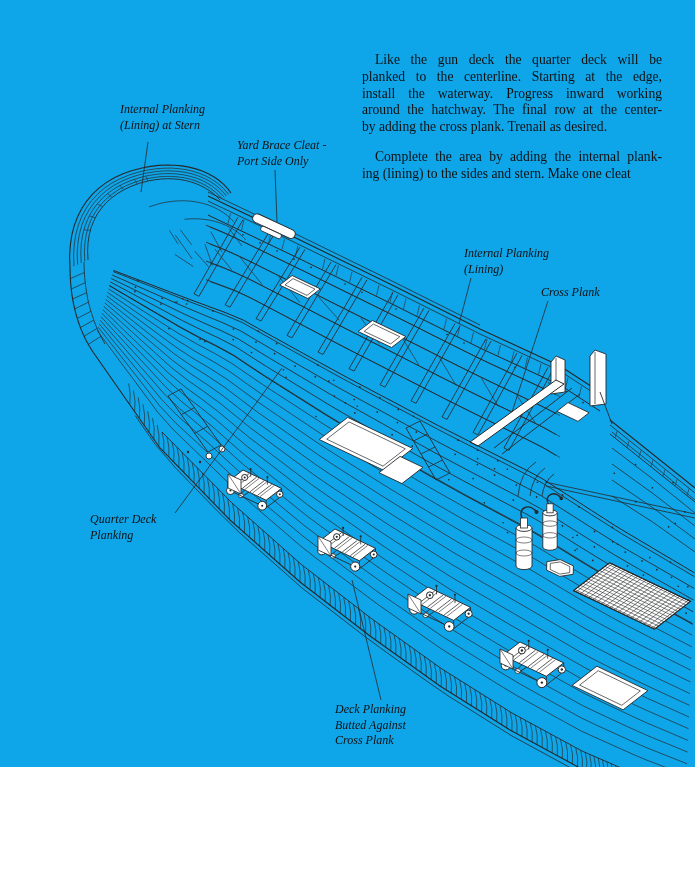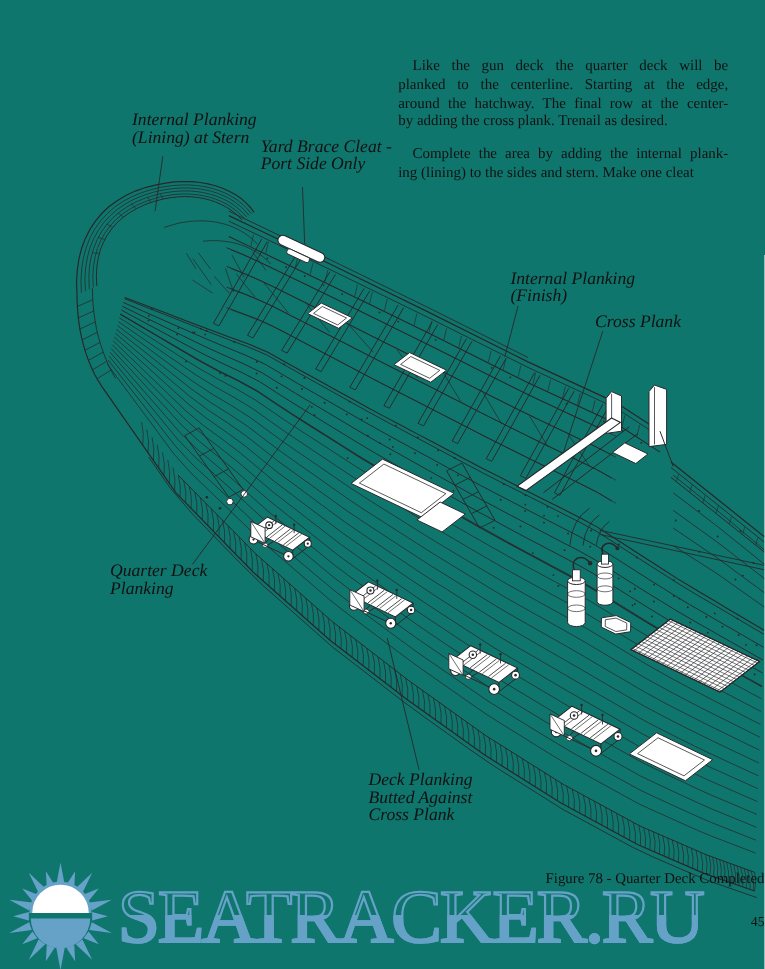--- a/index.html
+++ b/index.html
@@ -1,24 +1,24 @@
 <!DOCTYPE html>
 <html style="--wm: #66a2c8;"><head>
 <meta charset="utf-8">
 <style>
   html,body{margin:0;padding:0;background:#fff}
-  #page{position:relative;width:695px;height:881px;background:#0f766e;overflow:hidden;
+  #page{position:relative;width:695px;height:767px;background:#0ea5e9;overflow:hidden;
         font-family:"Liberation Serif",serif;color:#111}
   #ship{position:absolute;left:0;top:0}
   .bodytext{position:absolute;left:362px;top:52px;width:300px;font-size:13.6px;line-height:16.75px}
   .para{margin:0 0 13px 0}
   .bline{text-align:justify;text-align-last:justify}
   .bline:last-child{text-align-last:auto}
   .para .bline:first-child{text-indent:13px}
-  .flabel{position:absolute;font-style:italic;font-size:16px;line-height:15.6px;white-space:nowrap}
+  .flabel{position:absolute;font-style:italic;font-size:12px;line-height:15.6px;white-space:nowrap}
   .caption{position:absolute;left:0;top:791px;width:695px;text-align:right;font-size:13.5px;z-index:6}
   .pagenum{position:absolute;left:0;top:831px;width:695px;text-align:right;font-size:12.5px;z-index:6}
   .wm-text{position:absolute;left:107px;top:794px;z-index:5;font-family:"Liberation Serif",serif;font-weight:normal;
      font-size:69px;letter-spacing:-2px;white-space:nowrap;
      background:linear-gradient(to bottom, rgba(255,255,255,0) 0px, rgba(255,255,255,0) 38px, var(--wm) 38px, var(--wm) 110px);
      -webkit-background-clip:text;background-clip:text;color:transparent;
      -webkit-text-stroke:2px var(--wm);}
   #sun{position:absolute;left:3px;top:782px;z-index:5}
 </style>
 </head>
@@ -647,45 +647,46 @@
       <path d="M471.0,278.0L459.0,324.0" fill="none" stroke="#26282a" stroke-width="0.8"></path>
       <path d="M548.0,301.0L512.0,412.0" fill="none" stroke="#26282a" stroke-width="0.8"></path>
       <path d="M175.0,513.0L282.0,368.0" fill="none" stroke="#26282a" stroke-width="0.8"></path>
       <path d="M381.0,700.0L352.0,580.0" fill="none" stroke="#26282a" stroke-width="0.8"></path>
     </svg>
 
   <div class="bodytext">
     <div class="para">
       <div class="bline">Like the gun deck the quarter deck will be</div>
       <div class="bline">planked to the centerline. Starting at the edge,</div>
+      <div class="bline">install the waterway. Progress inward working</div>
       <div class="bline">around the hatchway. The final row at the center-</div>
       <div class="bline">by adding the cross plank. Trenail as desired.</div>
     </div>
     <div class="para">
       <div class="bline">Complete the area by adding the internal plank-</div>
       <div class="bline">ing (lining) to the sides and stern. Make one cleat</div>
     </div>
   </div>
 
   <div class="flabel" style="left:120px;top:102px">
     <div>Internal Planking</div>
     <div>(Lining) at Stern</div>
   </div>
-  <div class="flabel" style="left:237px;top:126px">
+  <div class="flabel" style="left:237px;top:138px">
     <div>Yard Brace Cleat -</div>
     <div>Port Side Only</div>
   </div>
   <div class="flabel" style="left:464px;top:246px">
     <div>Internal Planking</div>
-    <div>(Finish)</div>
+    <div>(Lining)</div>
   </div>
   <div class="flabel" style="left:541px;top:285px">
     <div>Cross Plank</div>
   </div>
-  <div class="flabel" style="left:100px;top:512px">
+  <div class="flabel" style="left:90px;top:512px">
     <div>Quarter Deck</div>
     <div>Planking</div>
   </div>
   <div class="flabel" style="left:335px;top:702px">
     <div>Deck Planking</div>
     <div>Butted Against</div>
     <div>Cross Plank</div>
   </div>
 
   <div class="caption">Figure 78 - Quarter Deck Completed</div>

